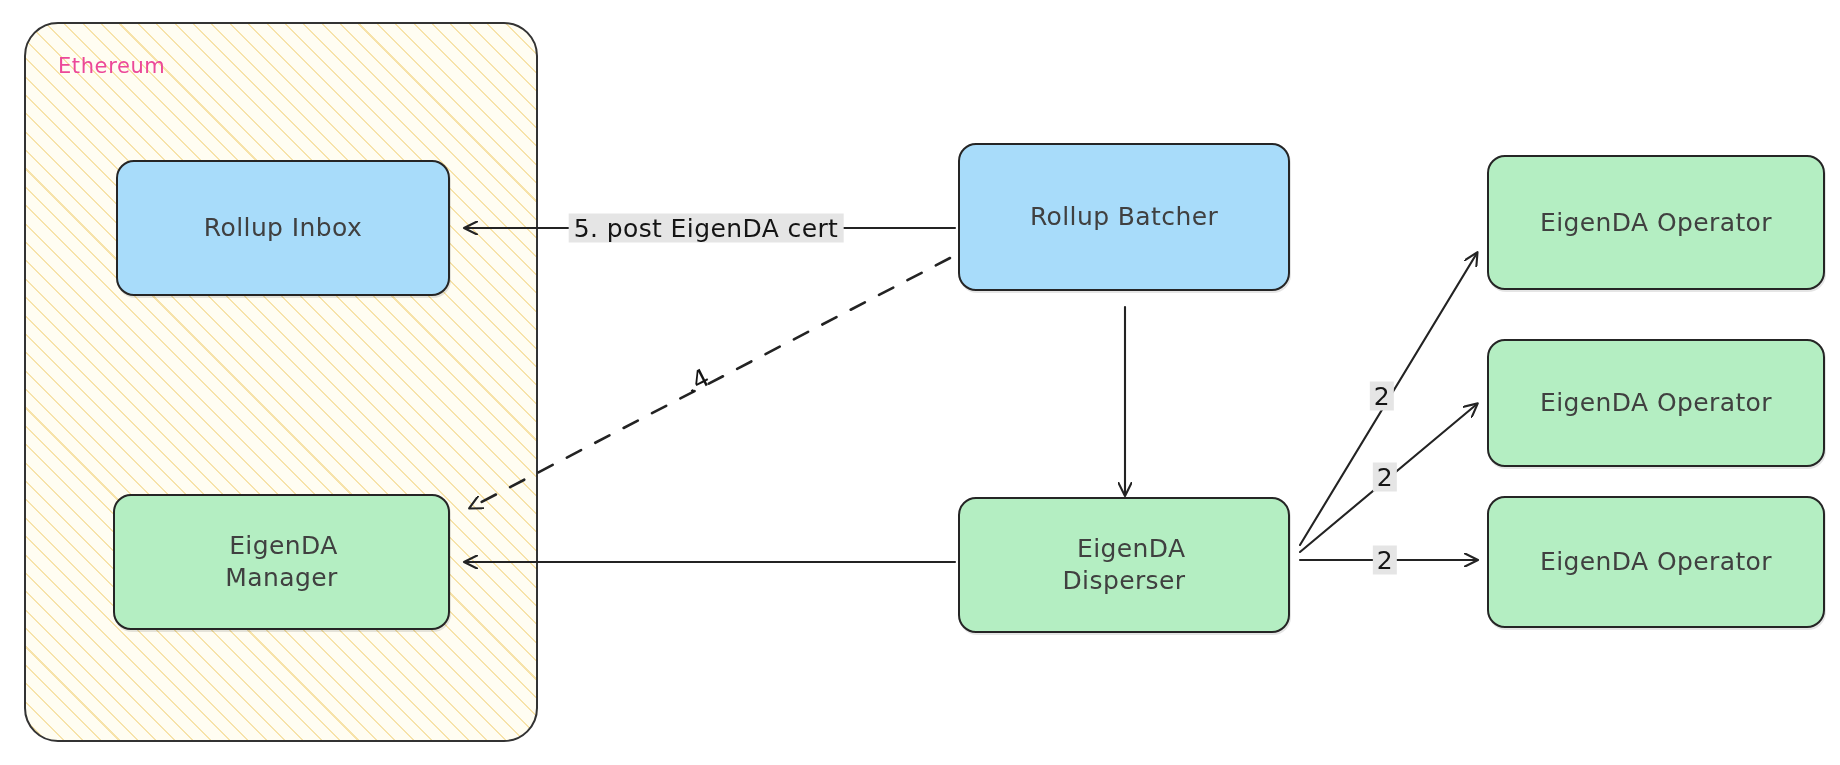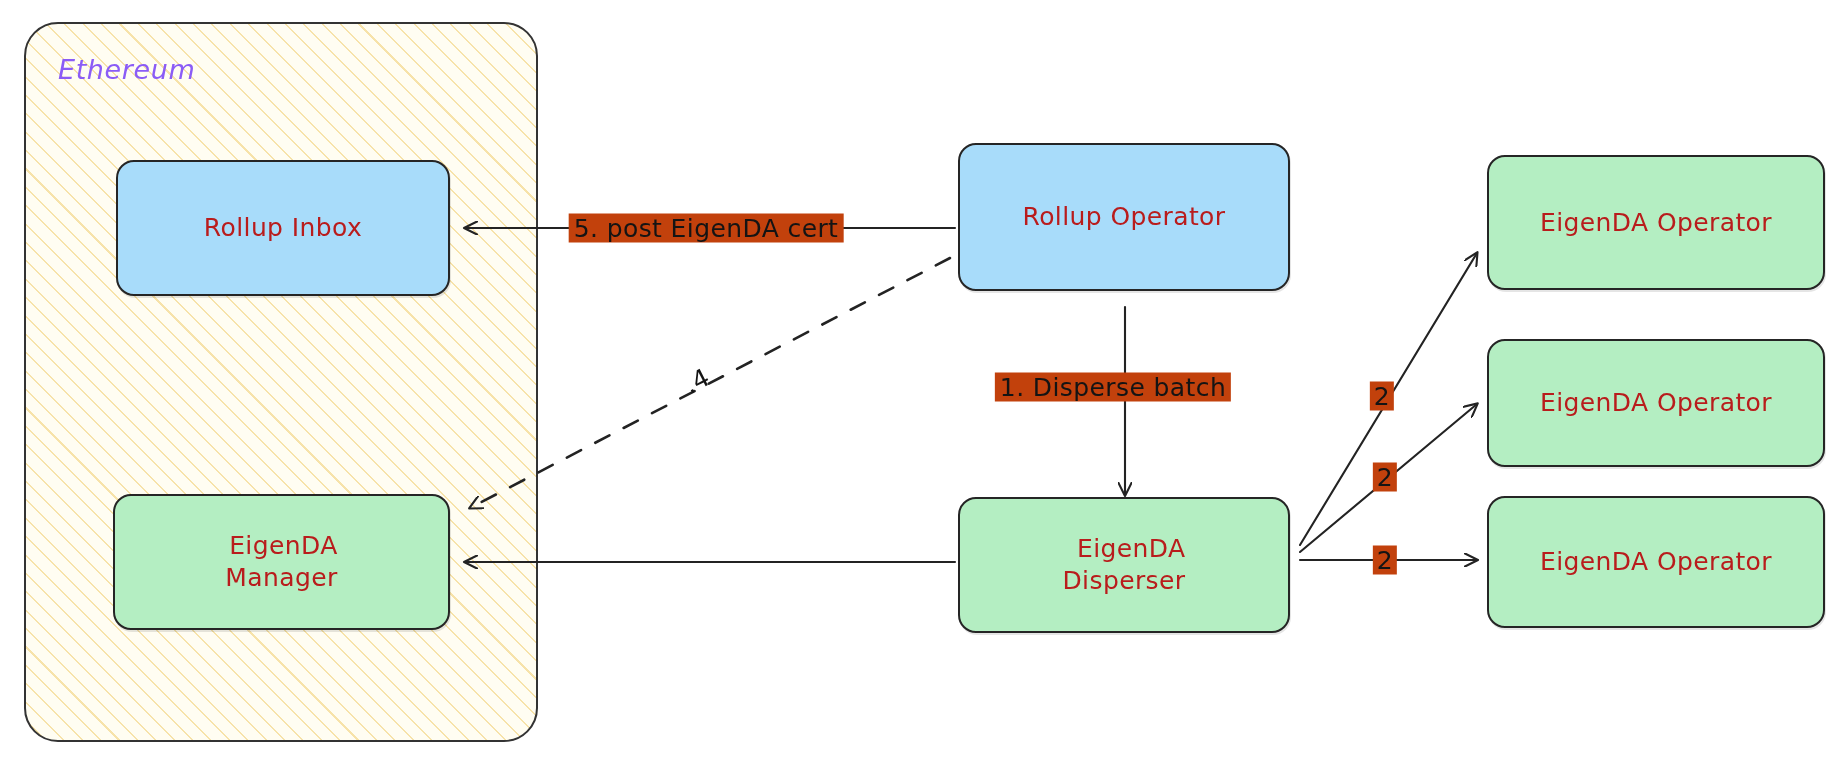--- a/index.html
+++ b/index.html
@@ -37,57 +37,56 @@
     background-image: repeating-linear-gradient(
         45deg,
         rgba(240, 205, 110, 0.55) 0px,
         rgba(240, 205, 110, 0.55) 1.5px,
         rgba(255, 253, 242, 0) 1.5px,
         rgba(255, 253, 242, 0) 13px);
   }
   .cluster-label {
     position: absolute;
     font-family: "DejaVu Sans", sans-serif;
-    font-size: 27px;
-    color: #8b5cf6;
+    font-size: 21px;
+    color: #ec4899;
     letter-spacing: 0.6px;
     white-space: nowrap;
-    font-style: italic;
   }
 
   
   .node {
     position: absolute;
     box-sizing: border-box;
     border: 2.2px solid #252525;
     border-radius: 18px;
     display: flex;
     align-items: center;
     justify-content: center;
     text-align: center;
     font-family: "DejaVu Sans", sans-serif;
     font-size: 25px;
     line-height: 1.28;
-    color: #b91c1c;
+    color: #404040;
     letter-spacing: 0.4px;
     white-space: pre-line;
     box-shadow: 1px 2px 0 rgba(0,0,0,0.10);
   }
   .node.blue  { background: #a8dcfa; }
   .node.green { background: #b4eec2; text-align: right; }
 
   
   .edge-label {
     position: absolute;
     font-family: "DejaVu Sans", sans-serif;
     font-size: 25px;
     color: #141414;
     letter-spacing: 0.4px;
     white-space: nowrap;
-    background: #c2410c;
+    background: #e5e5e5;
     padding: 0 5px;
     transform: translate(-50%, -50%);
   }
   .edge-label.small {
     font-size: 25px;
     padding: 0 4px;
   }
   .edge-label.rotated {
     background: transparent;
   }
@@ -119,35 +118,34 @@
 
     <path d="M 1300,552 L 1477,404" fill="none" stroke="#232323" stroke-width="2.1" stroke-linecap="round" marker-end="url(#ah)"></path>
 
     <path d="M 1300,560 L 1477,560" fill="none" stroke="#232323" stroke-width="2.1" stroke-linecap="round" marker-end="url(#ah)"></path>
   </svg>
 
   <div class="edge-label" style="left:706px; top:228px;">5. post EigenDA cert</div>
 
   <div class="edge-label rotated" style="left:697px; top:381px; transform:translate(-50%,-50%) rotate(-27deg);">.4</div>
 
-  <div class="edge-label" style="left:1113px; top:387px;">1. Disperse batch</div>
 
 
   <div class="edge-label small" style="left:1382px; top:396px;">2</div>
 
   <div class="edge-label small" style="left:1385px; top:477px;">2</div>
 
   <div class="edge-label small" style="left:1385px; top:560px;">2</div>
 
   <div class="node blue" style="left:116px; top:160px; width:334px; height:136px;">Rollup Inbox</div>
 
   <div class="node green" style="left:113px; top:494px; width:337px; height:136px;">EigenDA
 Manager</div>
 
-  <div class="node blue" style="left:958px; top:143px; width:332px; height:148px;">Rollup Operator</div>
+  <div class="node blue" style="left:958px; top:143px; width:332px; height:148px;">Rollup Batcher</div>
 
   <div class="node green" style="left:958px; top:497px; width:332px; height:136px;">EigenDA
 Disperser</div>
 
   <div class="node green" style="left:1487px; top:155px; width:338px; height:135px;">EigenDA Operator</div>
 
   <div class="node green" style="left:1487px; top:339px; width:338px; height:128px;">EigenDA Operator</div>
 
   <div class="node green" style="left:1487px; top:496px; width:338px; height:132px;">EigenDA Operator</div>
 

